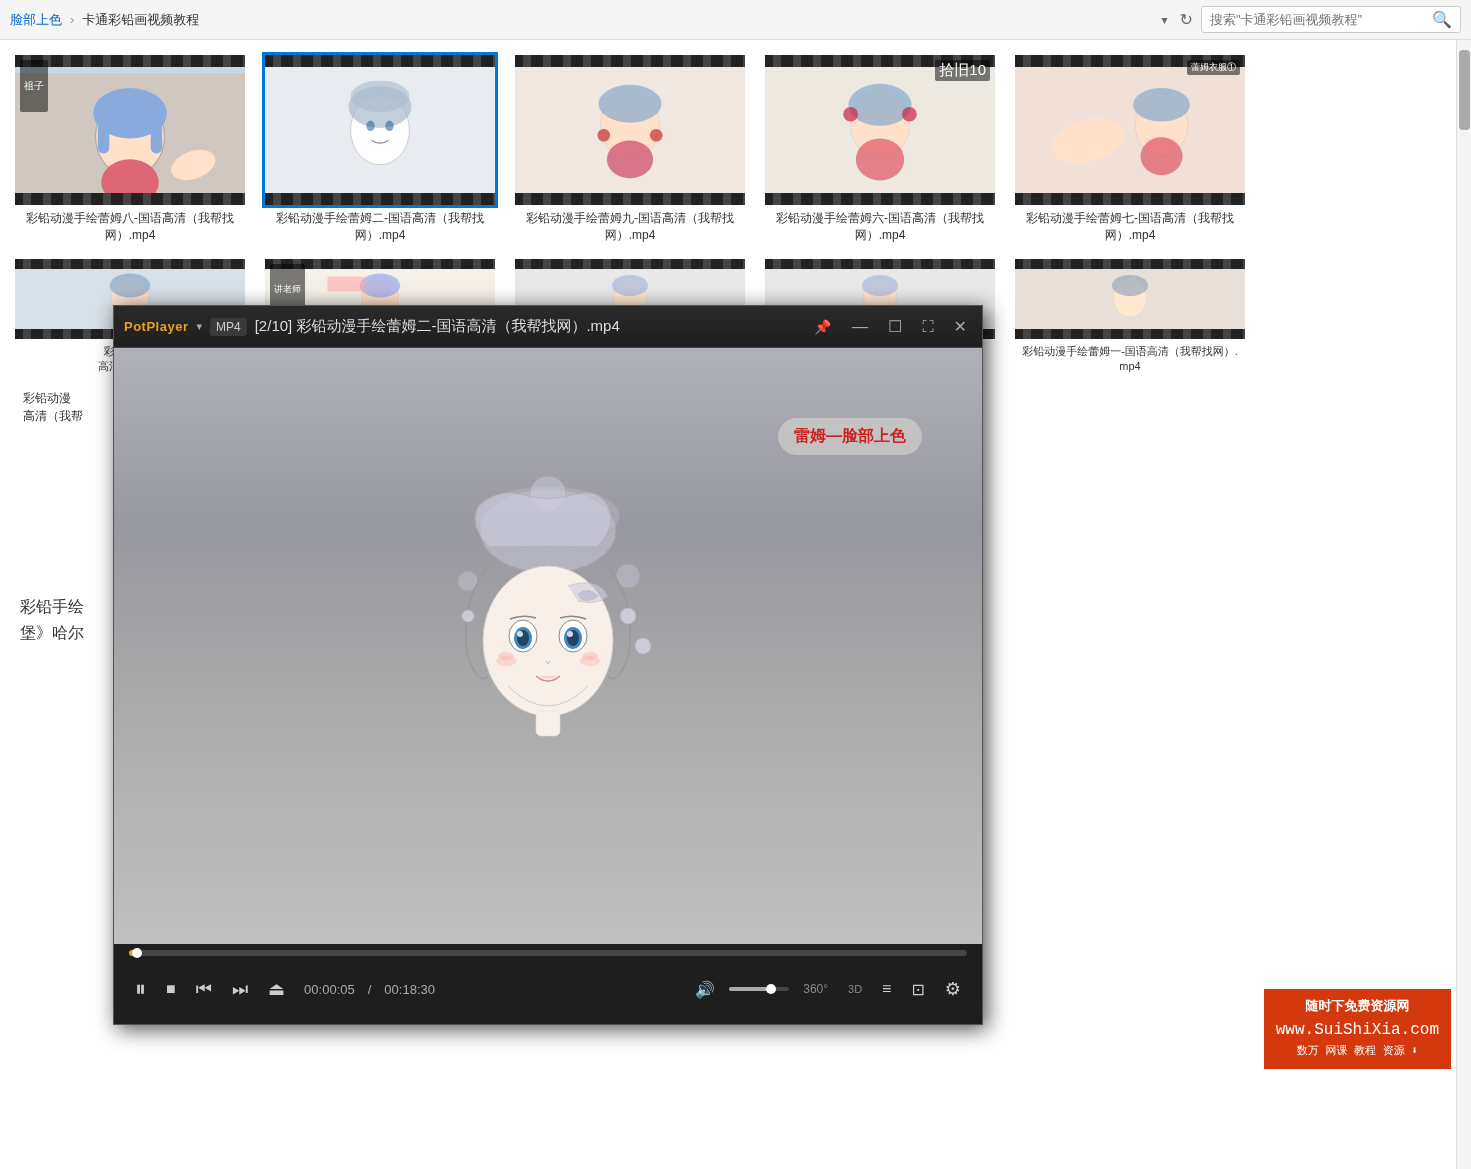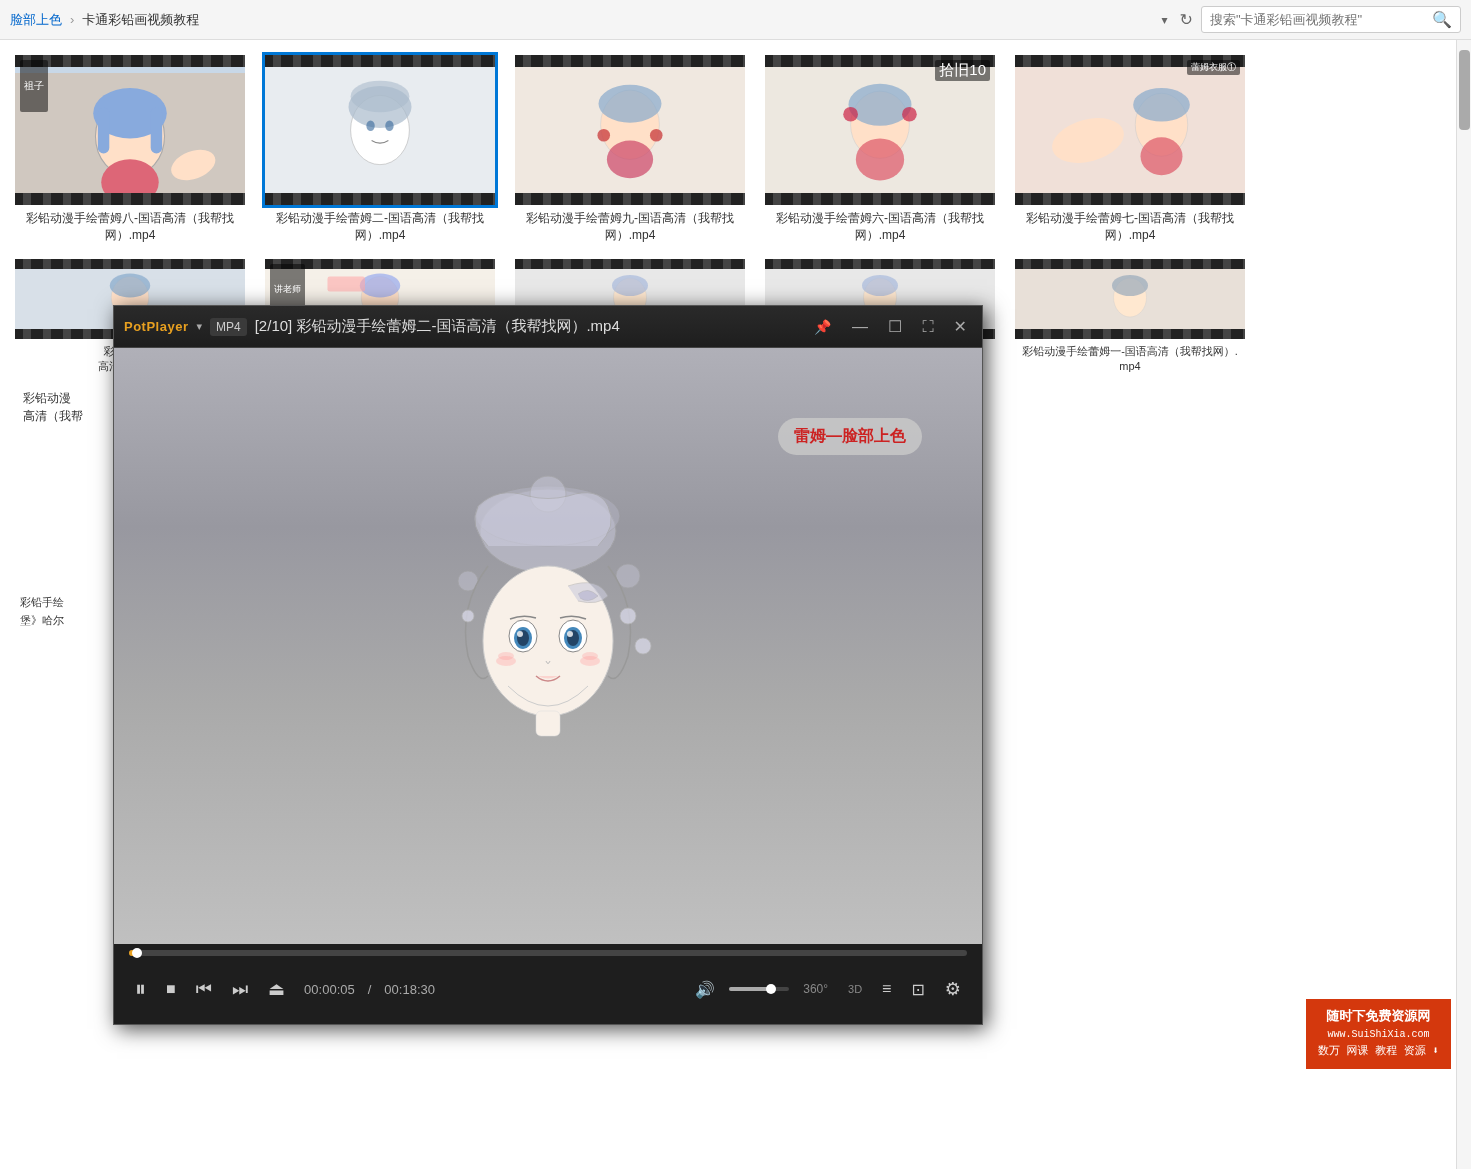--- a/index.html
+++ b/index.html
@@ -627,21 +627,21 @@
     <div style="width:230px;">
       <div class="sidebar-text">
         <span>彩铅动漫</span><br>
         <span>高清（我帮</span>
       </div>
     </div>
     <div style="width:60px;height:60px;background:#e0e0e0;border:1px solid #ccc;"></div>
   </div>
 
   <div style="margin-top:150px; padding:0 5px;">
-    <div style="font-size:11px;color:#333;line-height:1.6;max-width:113px;">
+    <div style="font-size:16px;color:#333;line-height:1.6;max-width:113px;">
       <span>彩铅手绘</span><br>
       <span>堡》哈尔</span>
     </div>
   </div>
 
 </div>
 
 <div class="player-window">
 
   <div class="player-titlebar">
@@ -752,19 +752,19 @@
         <button class="ctrl-btn" style="font-size:18px;">⚙</button>
       </div>
 
     </div>
   </div>
 
 </div>
 
 <div class="watermark">
   <div style="font-size:13px;font-weight:bold;">随时下免费资源网</div>
-  <div style="font-size:10px;">www.SuiShiXia.com</div>
+  <div style="font-size:16px;">www.SuiShiXia.com</div>
   <div style="font-size:11px;">数万 网课 教程 资源 ⬇</div>
 </div>
 
 <div class="scrollbar-area">
   <div class="scrollbar-thumb"></div>
 </div>
 
 </body></html>

